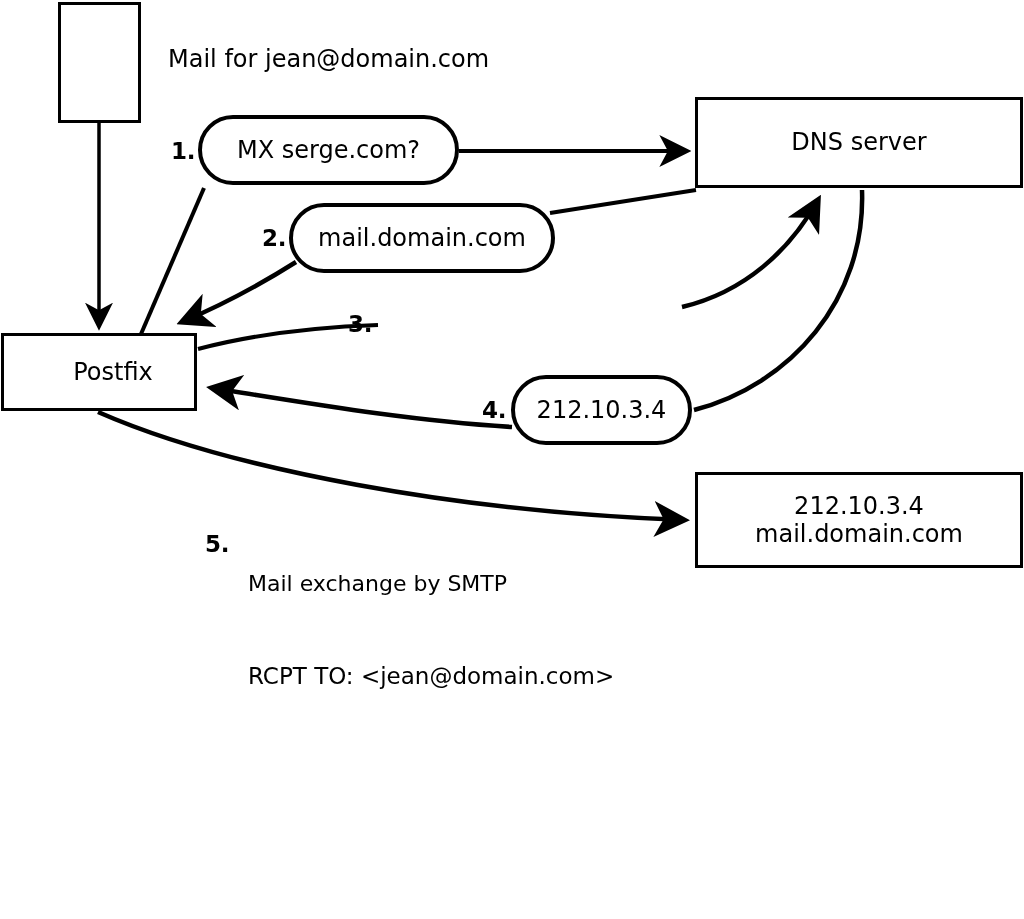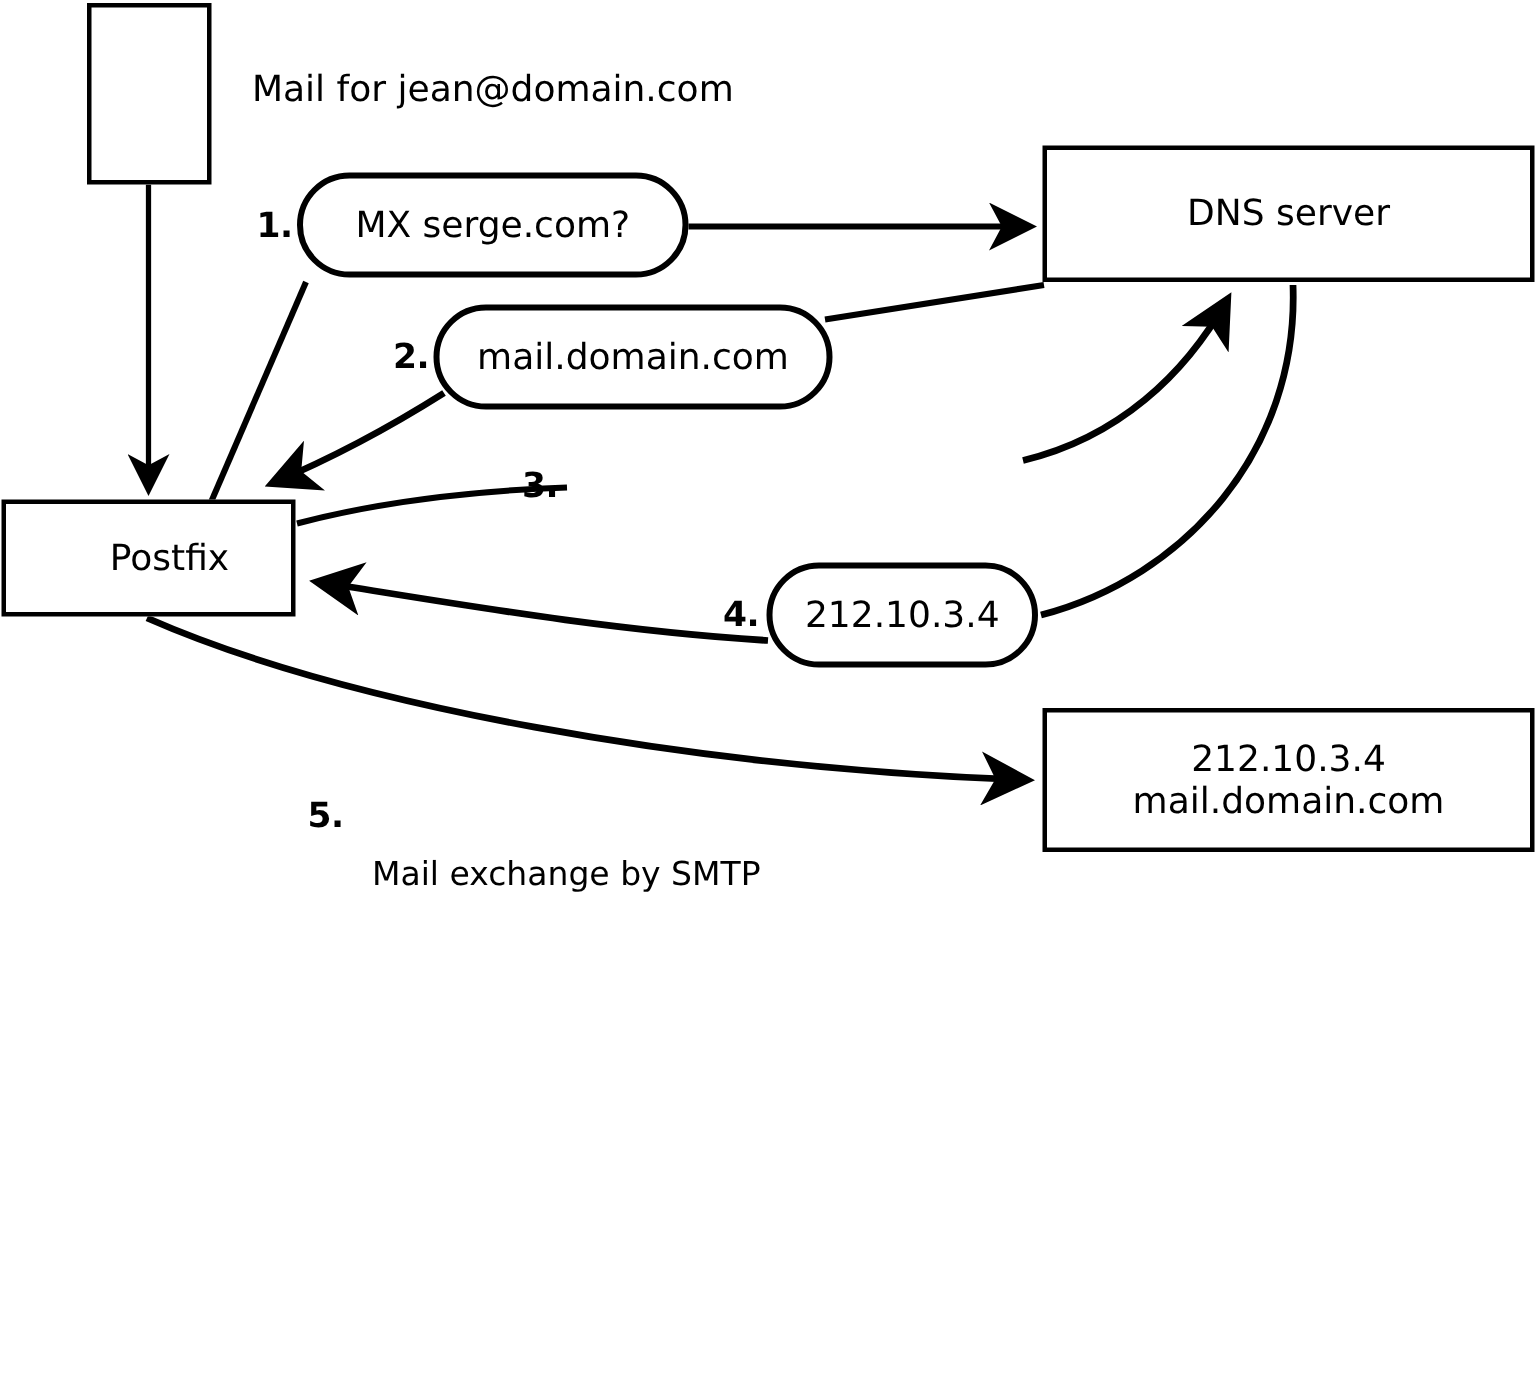--- a/index.html
+++ b/index.html
@@ -134,20 +134,21 @@
 
   <div class="step-num" style="left:482px; top:397px;">4.</div>
   <div class="pill" style="left:511px; top:375px; width:181px; height:70px; font-size:24px;">
     <span>212.10.3.4</span>
   </div>
 
   <div class="step-num" style="left:205px; top:531px;">5.</div>
   <div class="plain-text" style="left:248px; top:531px; font-size:22px;margin-top:40px;">Mail exchange by SMTP</div>
 
   <div class="smtp-block" style="left:248px; top:598px;">
+    <span class="smtp-line">RCPT TO: &lt;jean@domain.com&gt;</span>
     
     
     
     
     
     
     
     
   </div>
 

